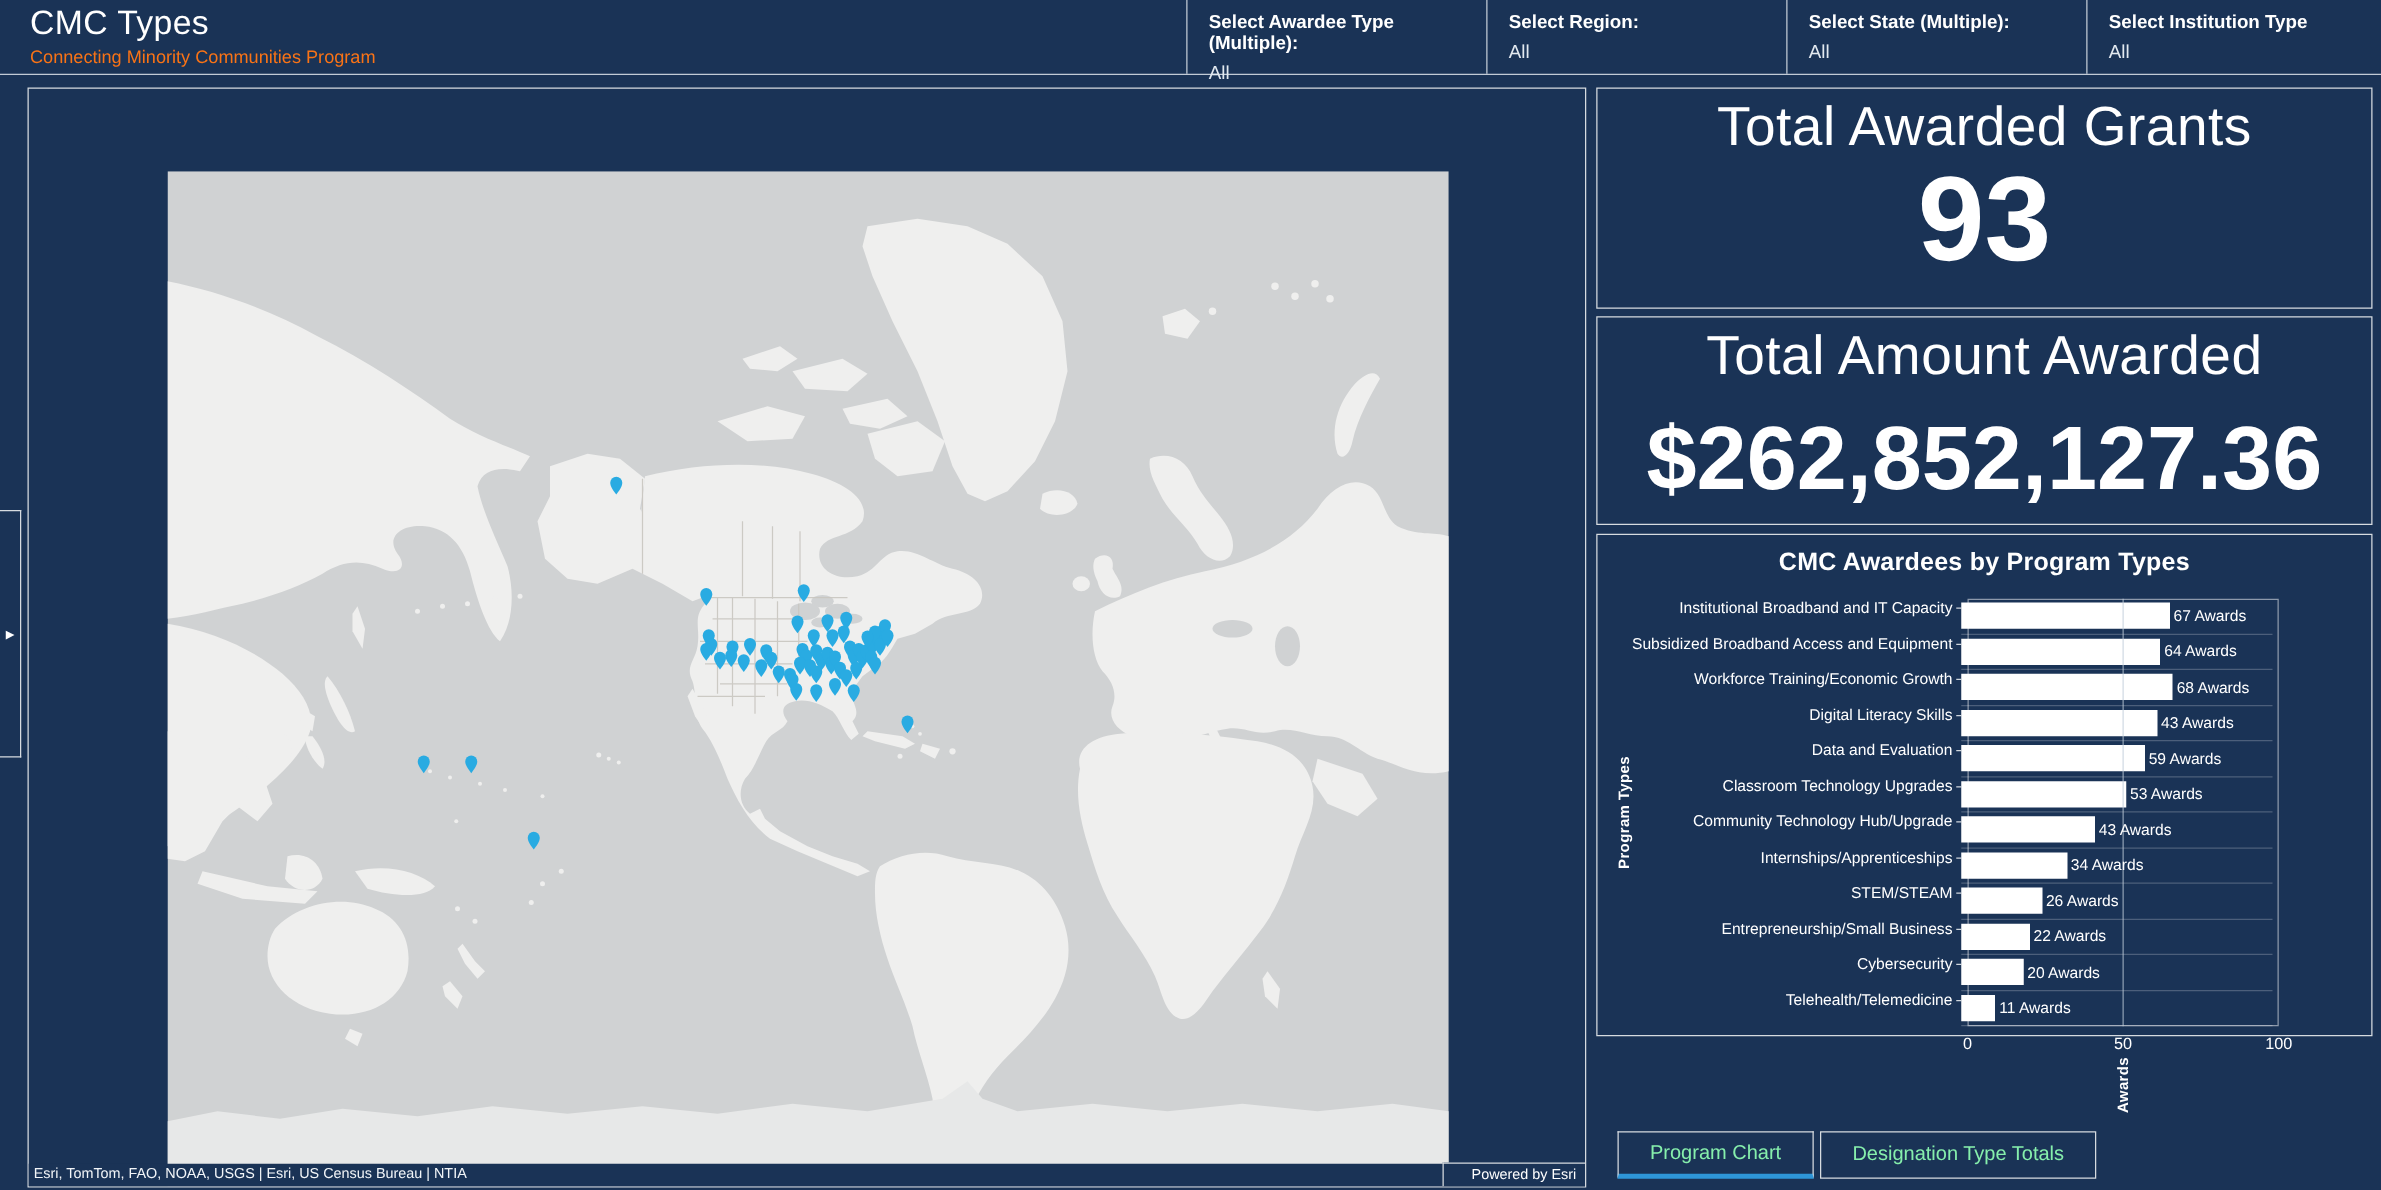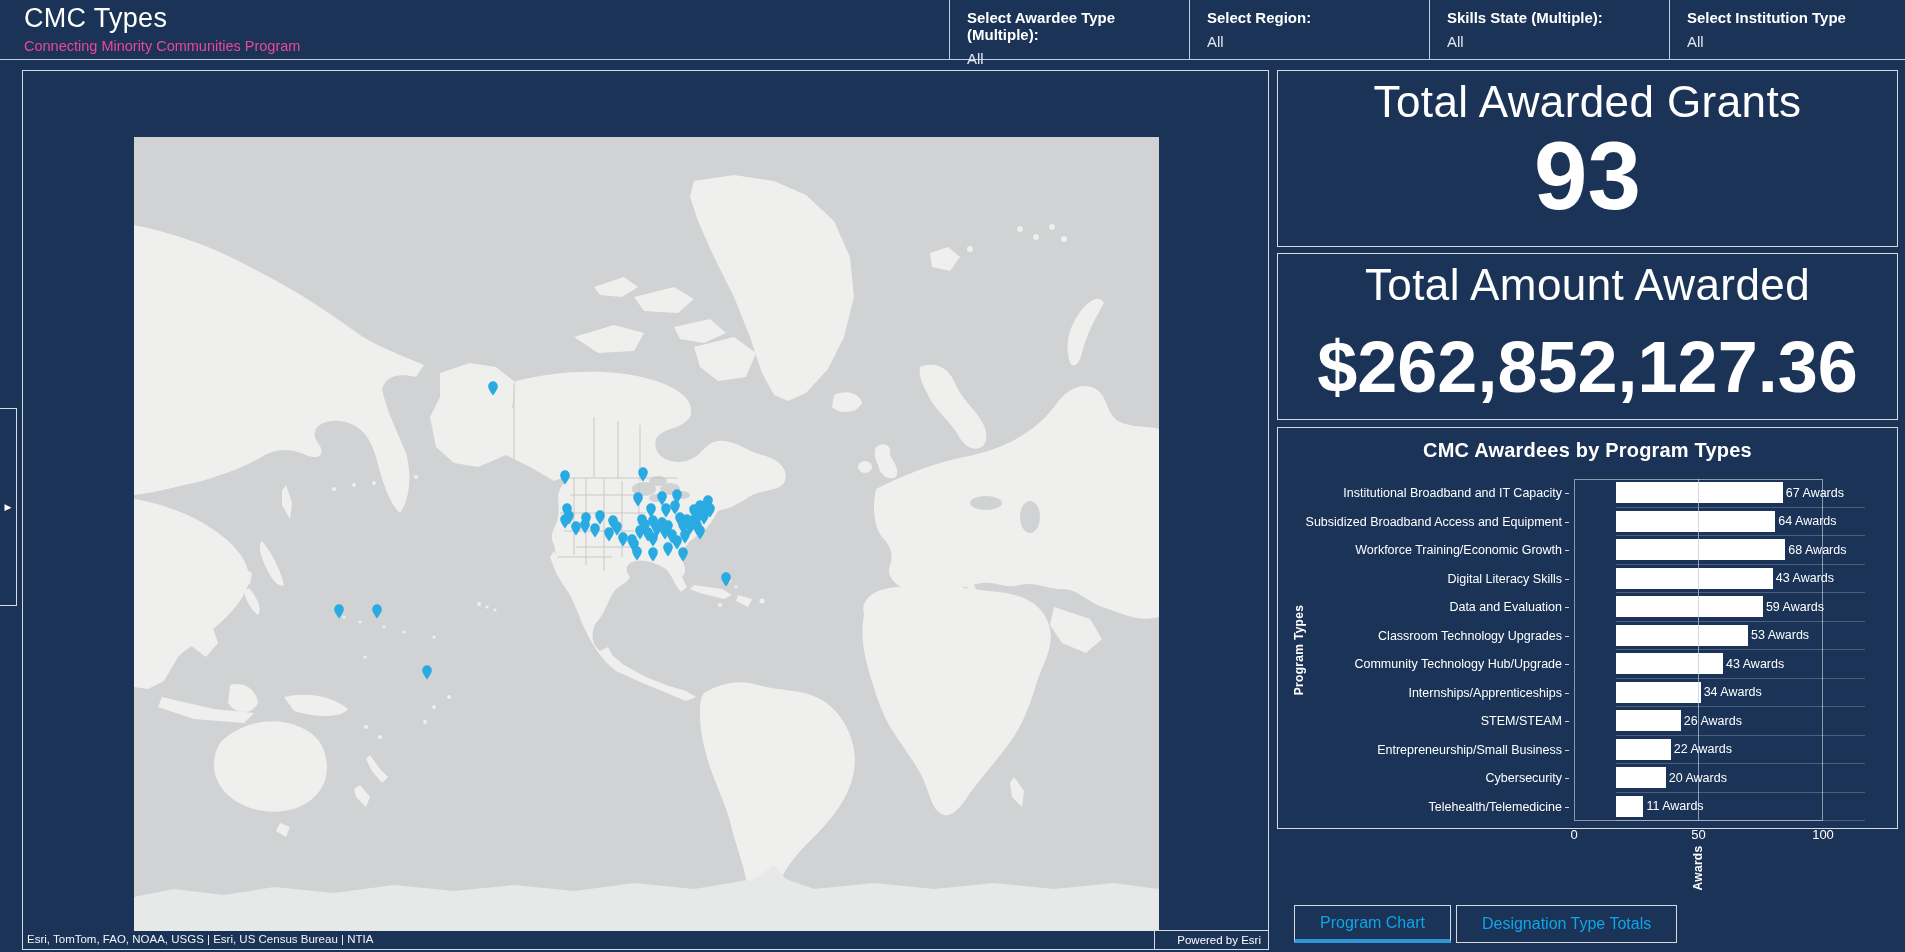--- a/index.html
+++ b/index.html
@@ -8,21 +8,21 @@
     position: relative;
     background: #1A3356;
     color: #fff;
     font-family: "Liberation Sans", sans-serif;
     overflow: hidden;
   }
   
   .header { position:absolute; left:0; top:0; width:1905px; height:60px;
             border-bottom:1px solid rgba(225,230,236,.85); }
   .htitle { position:absolute; left:24px; top:3px; font-size:27px; font-weight:400; letter-spacing:.3px; }
-  .hsub   { position:absolute; left:24px; top:38px; font-size:14.5px; color:#ec4899; }
+  .hsub   { position:absolute; left:24px; top:38px; font-size:14.5px; color:#f97316; }
   .filters{ position:absolute; left:949px; top:0; height:59px; display:flex; }
   .filter { border-left:1px solid rgba(225,230,236,.85); padding:9px 0 0 17px; cursor:pointer; }
   .filter.f0,.filter.f1,.filter.f2 { width:240px; }
   .filter.f3 { width:191px; }
   .flabel { font-size:15px; font-weight:700; margin-bottom:7px; }
   .fvalue { font-size:15px; color:#E2E9F0; }
 
   
   .map-panel { position:absolute; left:22px; top:70px; width:1247px; height:880px;
                border:1px solid #D6DBE0; background:#1A3356; }
@@ -50,62 +50,62 @@
   #stat2 { top:253px; height:167px; }
   .stat-title { font-size:44px; font-weight:400; margin-top:6px; letter-spacing:.4px; }
   #stat1 .stat-value { font-size:96px; font-weight:700; line-height:1.02; margin-top:0; }
   #stat2 .stat-value { font-size:72px; font-weight:700; line-height:1.05; margin-top:20px; }
 
   
   .chart-panel { position:absolute; left:1277px; top:427px; width:621px; height:402px;
                  border:1px solid #D6DBE0; background:#1A3356; }
   .chart-title { text-align:center; font-size:20px; font-weight:700; margin-top:11px; letter-spacing:.2px; }
   .chart-body  { position:absolute; left:0; top:51px; width:100%; }
-  .crow   { display:flex; align-items:center; height:28.5px;gap:47px; }
+  .crow   { display:flex; align-items:flex-start; height:28.5px; }
   .clabel { flex:none; width:291px; text-align:right; font-size:12.5px; color:#FFFFFF; white-space:nowrap; }
   .clabel::after { content:""; display:inline-block; width:4px; height:1px; background:#CFD6DD;
                    vertical-align:middle; margin-left:3px; }
   .ctrack { flex:none; width:249px; height:100%; position:relative; display:flex; align-items:center;
             border-bottom:1px solid rgba(255,255,255,.22); }
   .cbar   { height:21px; background:#FFFFFF; position:relative; z-index:1; }
   .cval   { font-size:12.5px; margin-left:3px; white-space:nowrap; position:relative; z-index:3; }
   .plot-frame  { position:absolute; left:296px; top:51px; width:249px; height:342px;
                  border:1px solid rgba(255,255,255,.5); pointer-events:none; z-index:2; }
   .gridline-50 { position:absolute; left:420px; top:51px; width:1px; height:342px;
                  background:rgba(190,203,216,.7); pointer-events:none; z-index:2; }
   .xticks { position:absolute; left:296px; top:399px; width:249px; height:16px; }
   .xtick  { position:absolute; transform:translateX(-50%); font-size:13px; }
   .xlabel { position:absolute; left:420px; top:440px; transform:translate(-50%,-50%) rotate(-90deg);
             font-size:12px; font-weight:700; letter-spacing:.3px; }
   .ylabel { position:absolute; left:21px; top:222px; transform:translate(-50%,-50%) rotate(-90deg);
             font-size:12px; font-weight:700; letter-spacing:.3px; }
 
   
   .tabs { position:absolute; left:1294px; top:905px; display:flex; gap:5px; }
-  .tab  { height:38px; border:1px solid #D6DBE0; background:#1A3356; color:#0ea5e9; font-size:16px;
+  .tab  { height:38px; border:1px solid #D6DBE0; background:#1A3356; color:#86efac; font-size:16px;
           padding:0 25px; display:flex; align-items:center; cursor:pointer; }
   .tab.active { border-bottom:4px solid #2E96D8; }
 </style>
 </head>
 <body>
 
 <div class="header">
   <div class="htitle">CMC Types</div>
   <div class="hsub">Connecting Minority Communities Program</div>
   <div class="filters">
       <div class="filter f0">
         <div class="flabel">Select Awardee Type (Multiple):</div>
         <div class="fvalue">All</div>
       </div>
       <div class="filter f1">
         <div class="flabel">Select Region:</div>
         <div class="fvalue">All</div>
       </div>
       <div class="filter f2">
-        <div class="flabel">Skills State (Multiple):</div>
+        <div class="flabel">Select State (Multiple):</div>
         <div class="fvalue">All</div>
       </div>
       <div class="filter f3">
         <div class="flabel">Select Institution Type</div>
         <div class="fvalue">All</div>
       </div>
     </div>
 </div>
 
 <div class="map-panel">

